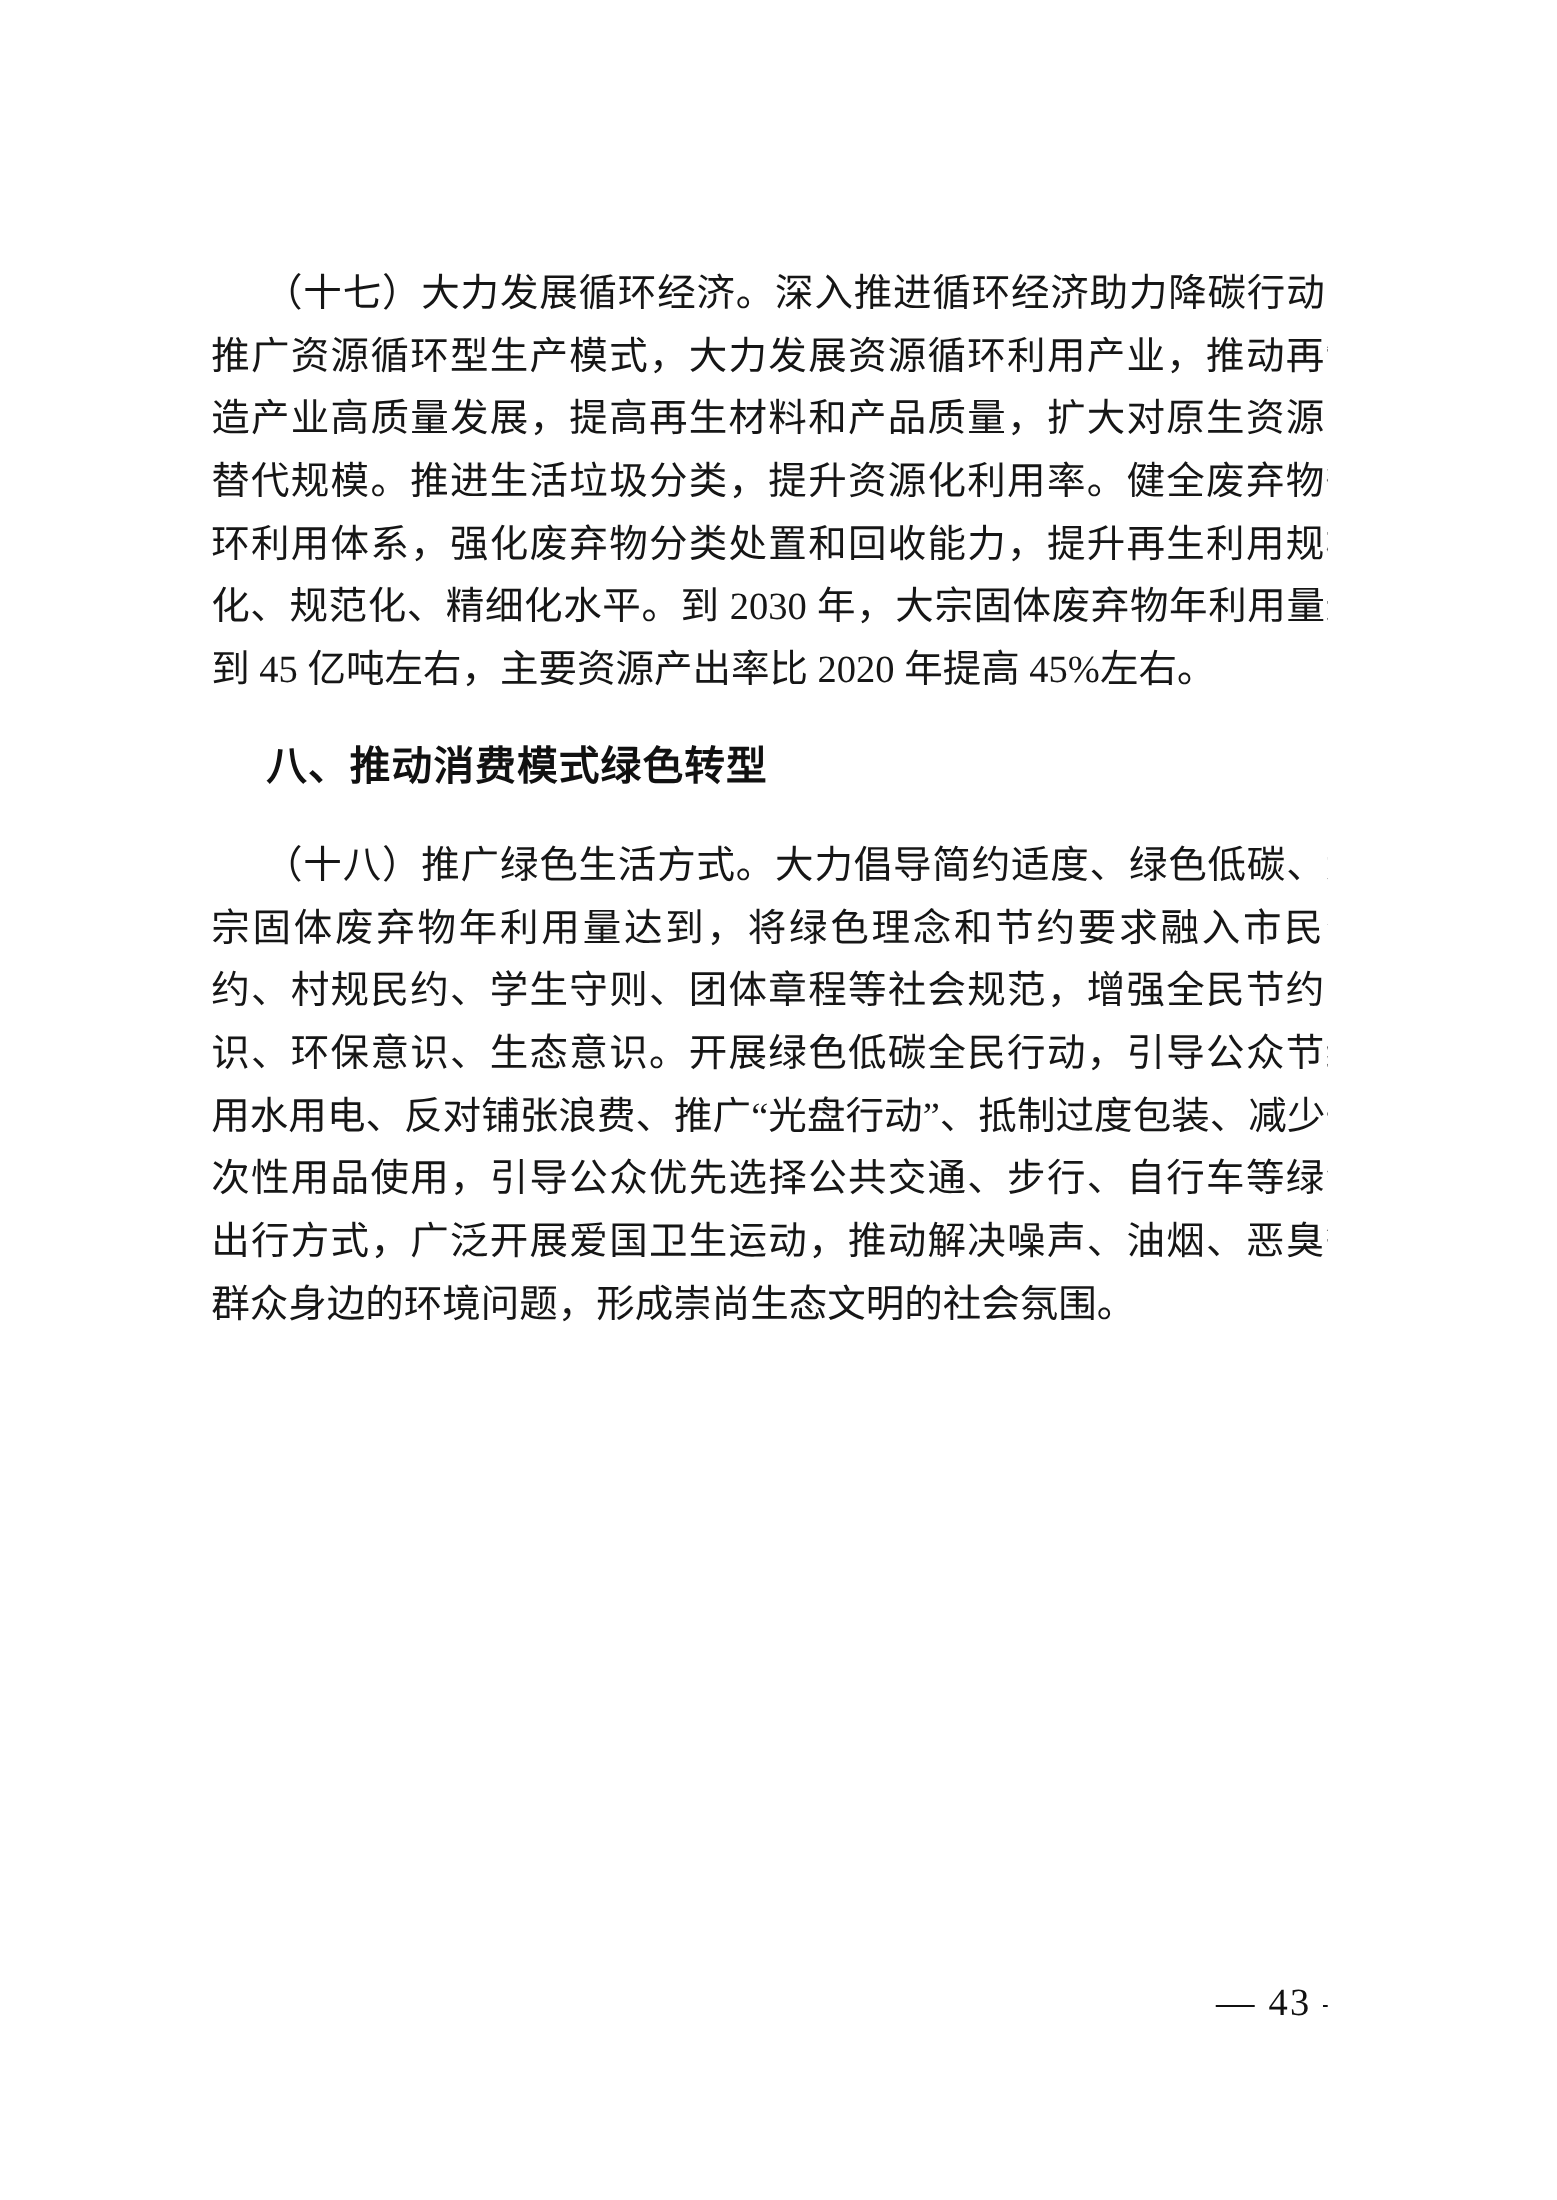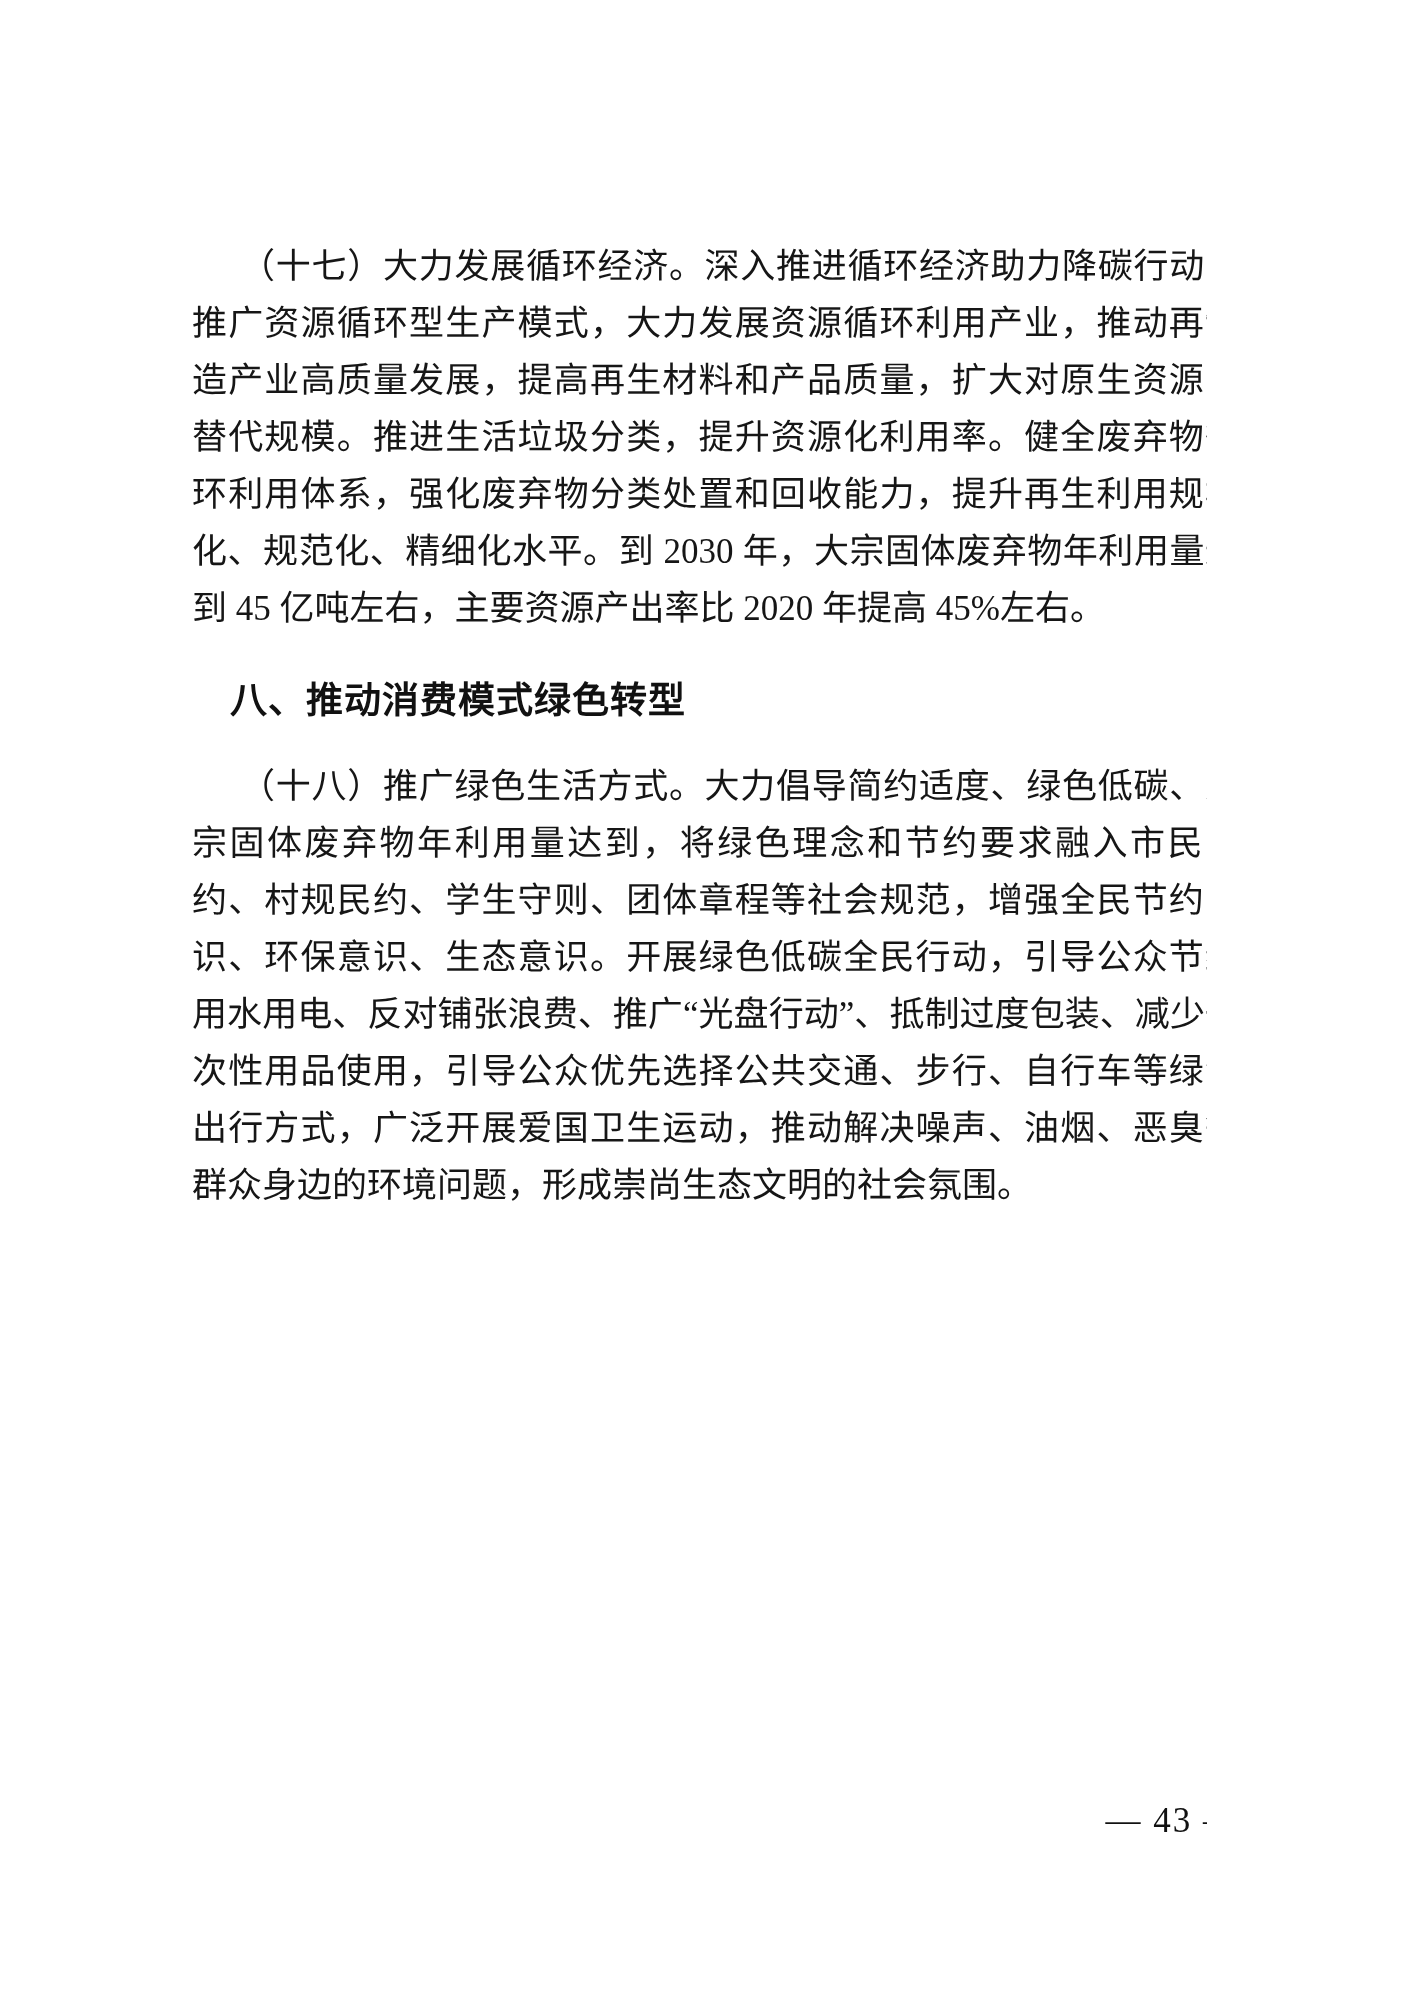--- a/index.html
+++ b/index.html
@@ -25,29 +25,29 @@
     line-height: 57px;
     text-align: justify;
     text-indent: 48px;
     font-weight: 400;
   }
   .para-17 { top: 238px; }
   .para-18 { top: 758px; }
   .para-19 { top: 1248px; }
   .section-heading {
     position: absolute;
-    left: 184px;
+    left: 196px;
     width: 1048px;
     top: 672px;
     margin: 0;
     font-size: 37px;
     line-height: 57px;
     font-weight: 700;
     text-indent: 46px;
-    font-family: Liberation Serif, serif;
+    font-family: Liberation Mono, monospace;
     color: #111111;
     letter-spacing: 1px;
   }
   .footer {
     position: absolute;
     left: 192px;
     width: 1048px;
     top: 1796px;
     text-align: right;
   }

